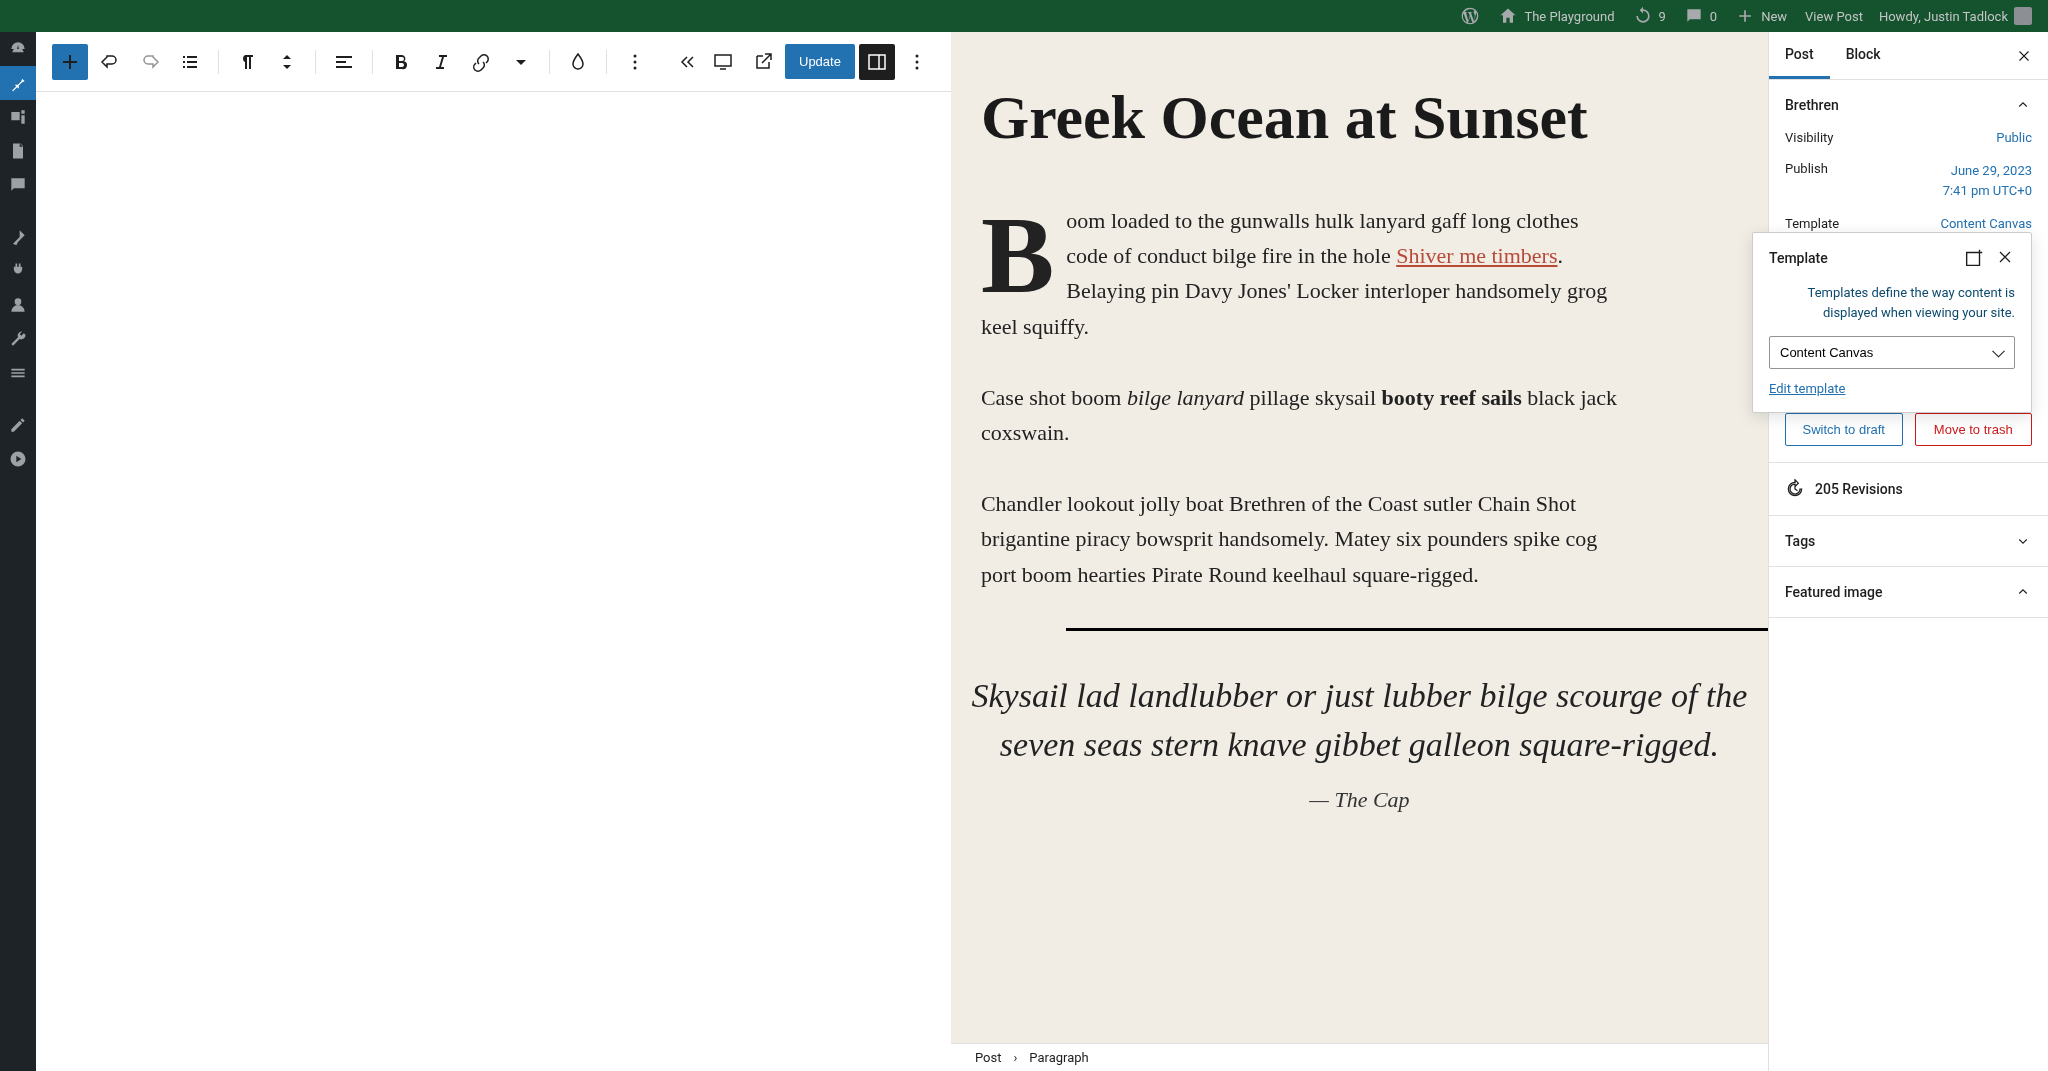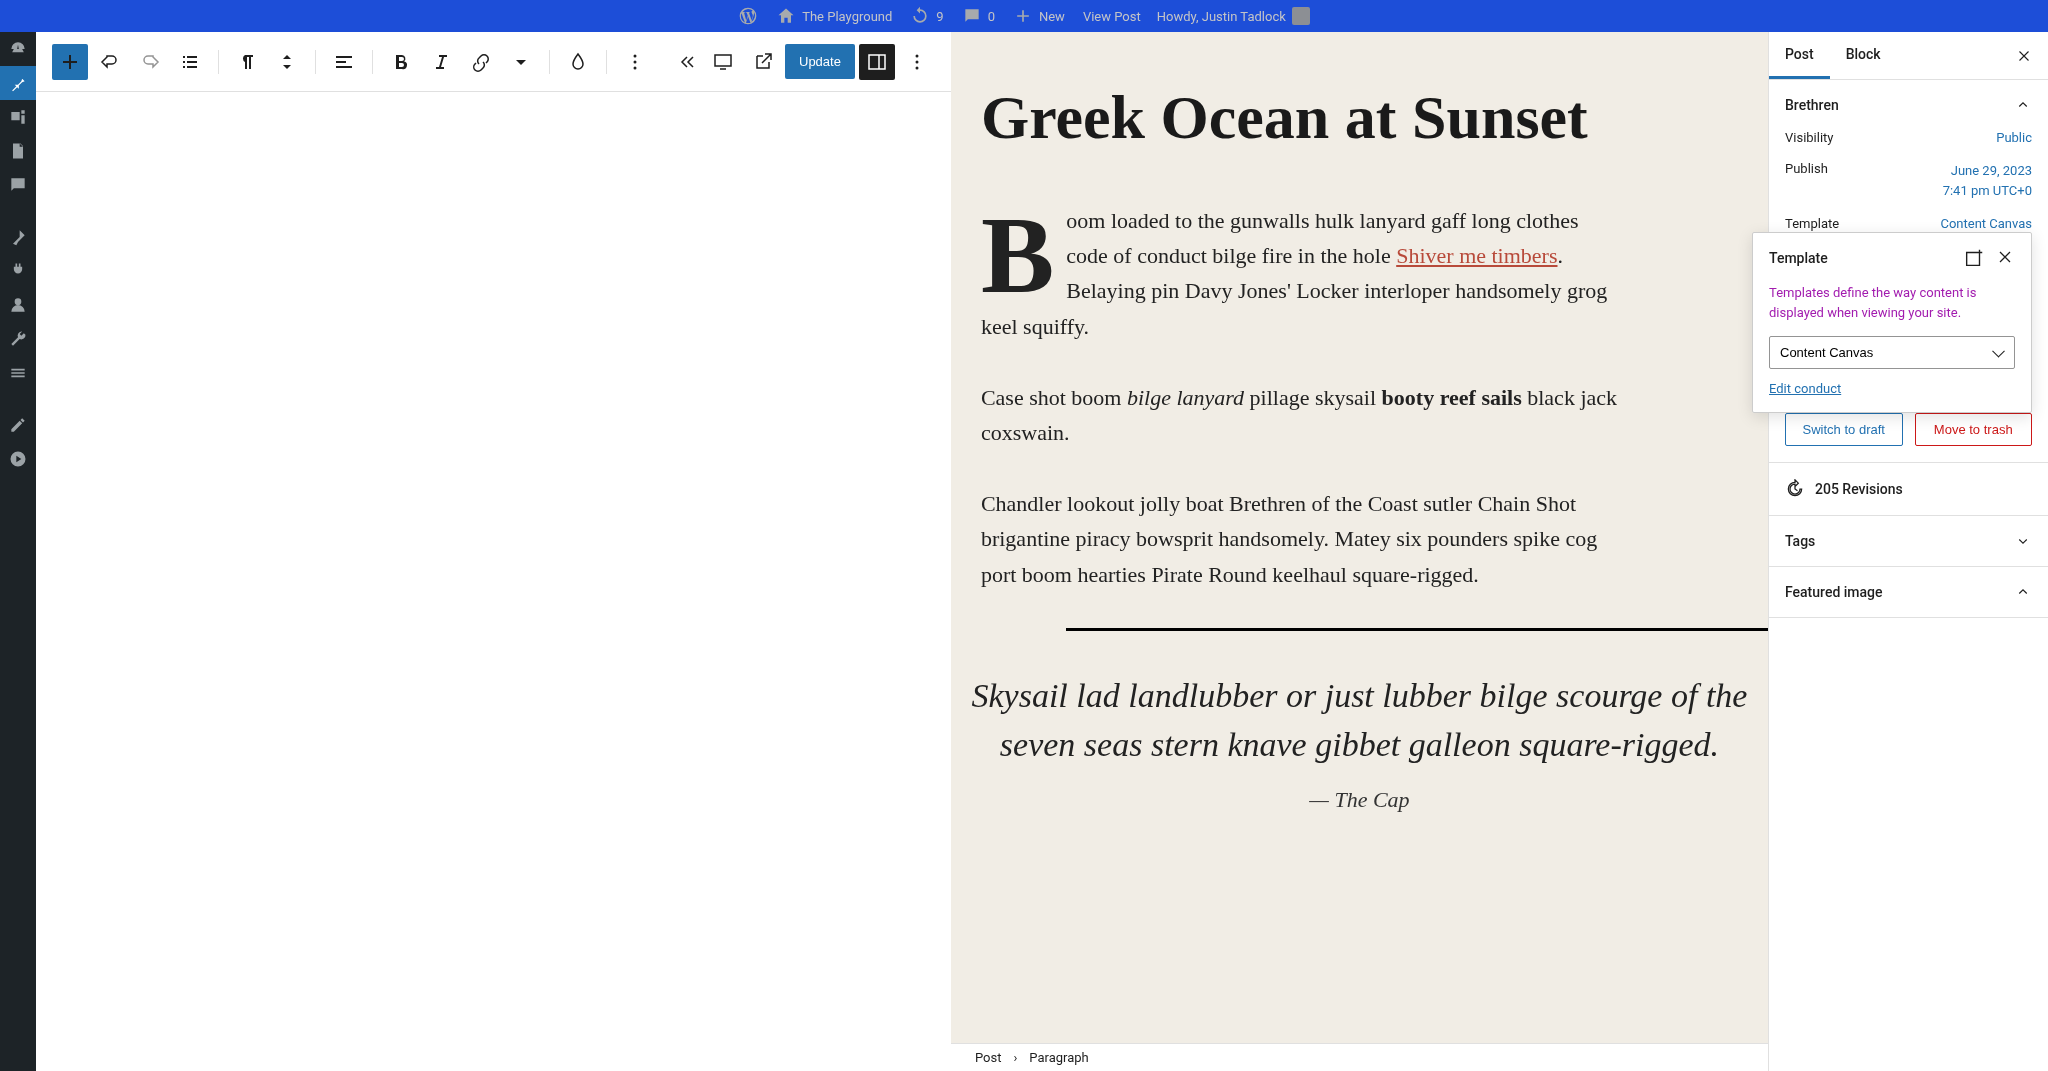--- a/index.html
+++ b/index.html
@@ -1,17 +1,17 @@
 <!DOCTYPE html>
 <html><head>
 <meta charset="utf-8">
 <style>
 * { box-sizing: border-box; margin: 0; padding: 0; }
 body { font-family: -apple-system, BlinkMacSystemFont, "Segoe UI", Roboto, sans-serif; font-size: 13px; color: #1e1e1e; overflow: hidden; }
-.adminbar { height: 32px; background: #1d4ed8; color: #c3c4c7; display: flex; align-items: center; justify-content: center; padding: 0 8px; font-size: 13px; }
+.adminbar { height: 32px; background: #14532d; color: #c3c4c7; display: flex; align-items: center; justify-content: flex-end; padding: 0 8px; font-size: 13px; }
 .adminbar-left, .adminbar-right { display: flex; align-items: center; gap: 2px; }
 .adminbar-item { display: flex; align-items: center; gap: 6px; padding: 0 8px; height: 32px; cursor: pointer; }
 .adminbar svg { width: 20px; height: 20px; fill: #a7aaad; }
 .avatar { width: 18px; height: 18px; background: #8c8f94; border-radius: 2px; }
 .sidemenu { position: fixed; left: 0; top: 32px; bottom: 0; width: 36px; background: #1d2327; display: flex; flex-direction: column; }
 .sidemenu-item { width: 36px; height: 34px; display: flex; align-items: center; justify-content: center; cursor: pointer; }
 .sidemenu-item svg { width: 20px; height: 20px; fill: rgba(240,246,252,.6); }
 .sidemenu-item.active { background: #2271b1; }
 .sidemenu-item.active svg { fill: #fff; }
 .editor { position: fixed; left: 36px; top: 32px; right: 0; bottom: 0; background: #fff; display: flex; flex-direction: row; }
@@ -50,21 +50,21 @@
 .row-value.multi { line-height: 1.5; }
 .action-row { display: flex; gap: 12px; padding: 10px 16px 16px; }
 .btn-outline { flex: 1; border: 1px solid #2271b1; color: #2271b1; background: #fff; padding: 8px 10px; border-radius: 2px; font-size: 13px; cursor: pointer; text-align: center; }
 .btn-outline.danger { border-color: #cc1818; color: #cc1818; }
 .rev-row { display: flex; align-items: center; gap: 10px; padding: 16px; border-bottom: 1px solid #e0e0e0; font-weight: 500; cursor: pointer; font-size: 14px; }
 .breadcrumb { position: absolute; bottom: 0; left: 0; right: 0; height: 28px; background: #fff; border-top: 1px solid #e0e0e0; display: flex; align-items: center; padding: 0 24px; font-size: 13px; color: #1e1e1e; gap: 12px; }
 .popover { position: absolute; top: 200px; right: 16px; width: 280px; background: #fff; border: 1px solid #ccc; border-radius: 2px; box-shadow: 0 4px 16px rgba(0,0,0,.12); z-index: 100; }
 .pop-head { display: flex; align-items: center; justify-content: space-between; padding: 14px 16px; font-weight: 500; font-size: 14px;}
 .pop-head-icons { display: flex; gap: 10px; }
 .pop-body { padding: 0 16px 16px; font-size: 13px; }
-.pop-desc { color: #a21caf; line-height: 1.5; margin-bottom: 14px; }
+.pop-desc { color: #0c4a6e; line-height: 1.5; margin-bottom: 14px; text-align: right; }
 .select { width: 100%; border: 1px solid #949494; border-radius: 2px; padding: 8px 28px 8px 10px; font-size: 13px; background: #fff; appearance: none; position: relative; }
 .select-wrap { position: relative; margin-bottom: 12px; }
 .select-wrap::after { content: ""; position: absolute; right: 12px; top: 50%; width: 8px; height: 8px; border-right: 1.5px solid #1e1e1e; border-bottom: 1.5px solid #1e1e1e; transform: translateY(-70%) rotate(45deg); pointer-events: none; }
 .link { color: #2271b1; text-decoration: underline; cursor: pointer; font-size: 13px;}
 .chev { width: 18px; height: 18px; }
 </style>
 </head>
 <body>
 
 <div class="adminbar">
@@ -377,16 +377,16 @@
         <svg width="20" height="20" viewBox="0 0 24 24">
             <path d="M6 6l12 12M18 6L6 18" stroke="#1e1e1e" stroke-width="1.5"></path>
           </svg>
       </div>
     </div>
     <div class="pop-body">
       <p class="pop-desc">Templates define the way content is displayed when viewing your site.</p>
       <div class="select-wrap">
         <select class="select"><option>Content Canvas</option></select>
       </div>
-      <a class="link">Edit conduct</a>
+      <a class="link">Edit template</a>
     </div>
   </div>
 </div>
 
 </body></html>

